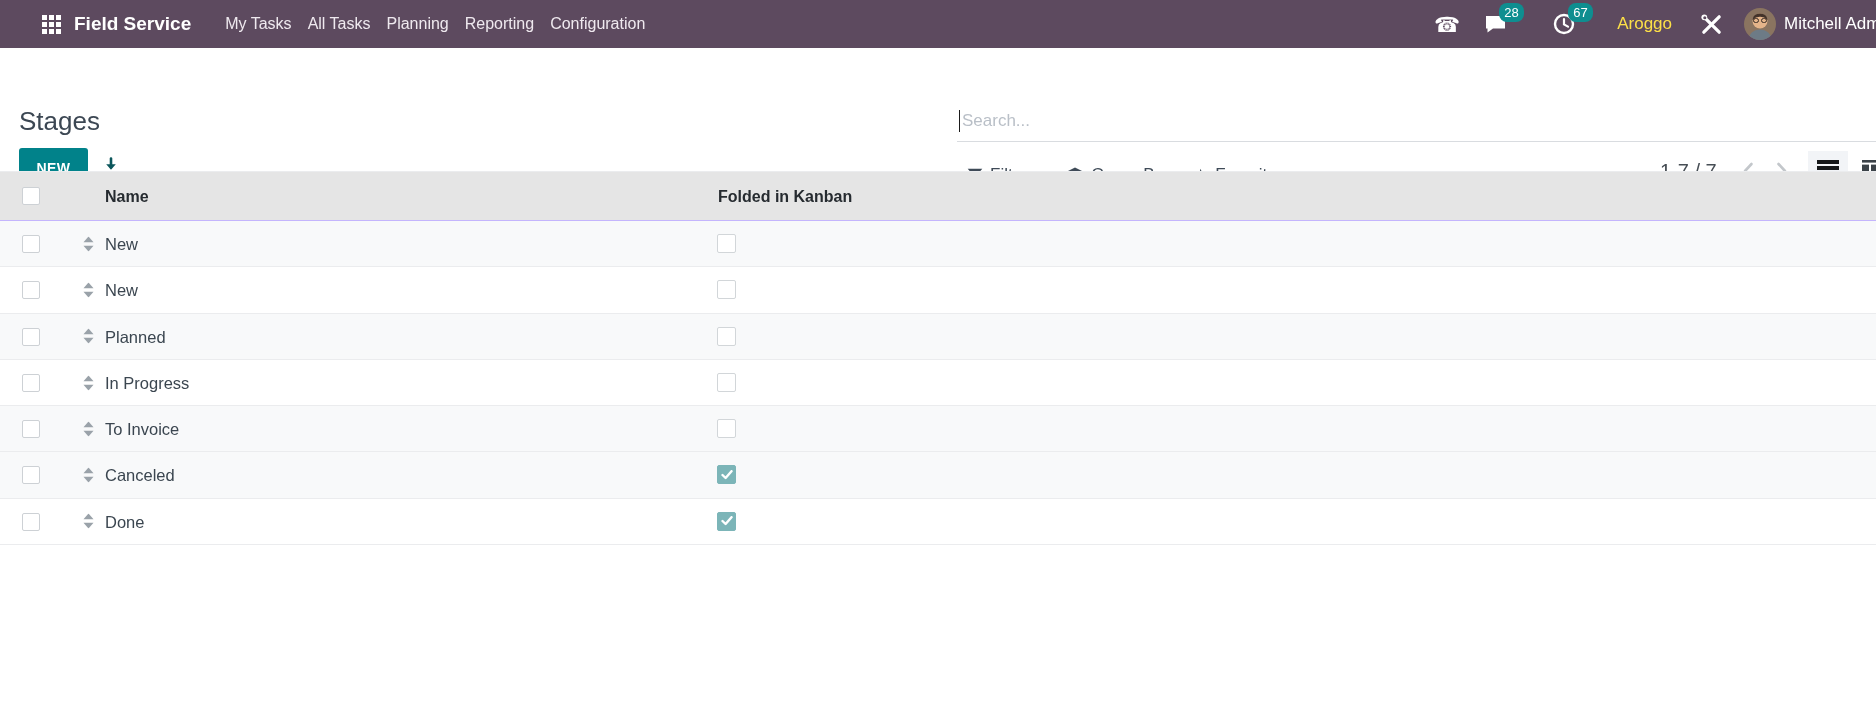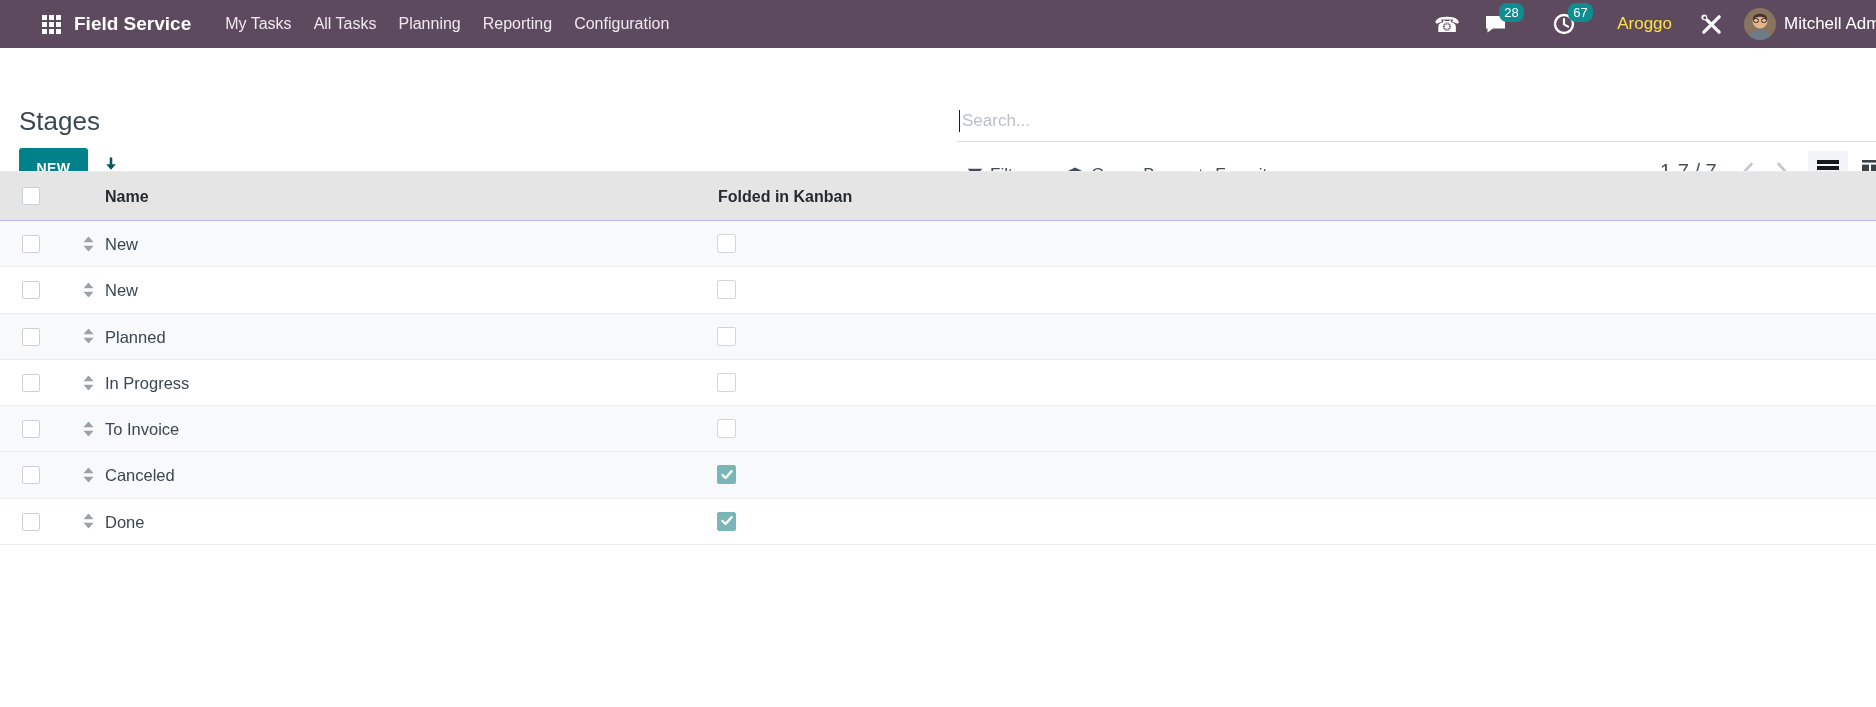--- a/index.html
+++ b/index.html
@@ -7,21 +7,21 @@
               font-family: "Liberation Sans", sans-serif; }
   body { position: relative; }
 
   
   .navbar { position: relative; height: 48px; background: var(--navbar-bg, #5d4a5f);
             display: flex; align-items: center; color: #fff; overflow: hidden; padding-left: 26px; }
   .apps-icon { margin-left: 16px; display: grid; grid-template-columns: repeat(3, 5px);
                grid-gap: 2px; cursor: pointer; }
   .apps-icon i { width: 5px; height: 5px; background: #fff; display: block; }
   .app-name { margin-left: 13px; font-size: 19px; font-weight: 700; color: #fff; white-space: nowrap; }
-  .nav-menu { display: flex; margin-left: 34px; gap: 22px; }
+  .nav-menu { display: flex; margin-left: 34px; gap: 16px; }
   .nav-item { font-size: 16px; color: #efe9ef; cursor: pointer; white-space: nowrap; }
 
   .nav-right { position: absolute; left: 1434px; top: 0; height: 48px;
                display: flex; align-items: center; }
   .icon-btn { position: relative; display: flex; align-items: center; cursor: pointer; }
   .badge { position: absolute; top: -10px; left: 15px; background: var(--badge, #0e8e90);
            color: #fff; font-size: 13px; line-height: 17px; padding: 1px 5px;
            border-radius: 8px; }
   .phone-glyph { font-size: 21px; color: #fff; line-height: 1; }
   .company { margin-left: 42px; font-size: 17px; color: #fde047; white-space: nowrap; }

